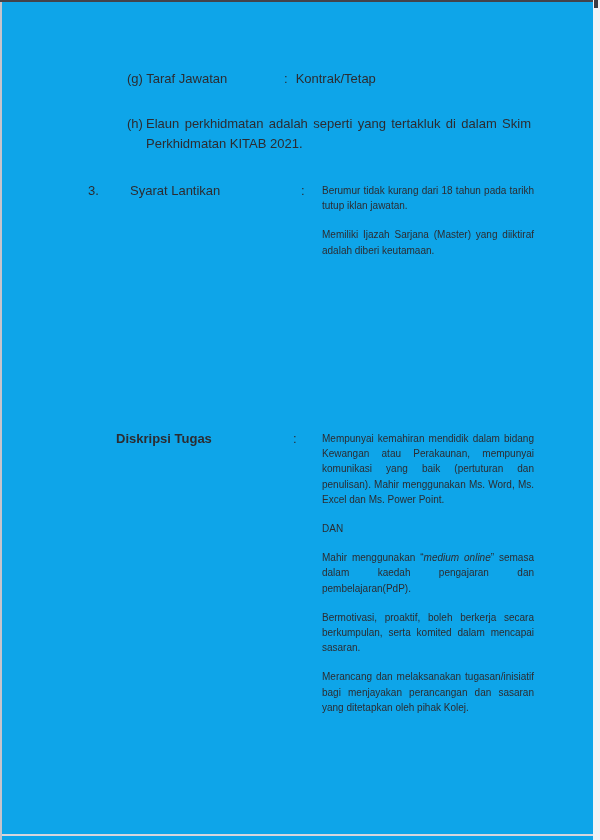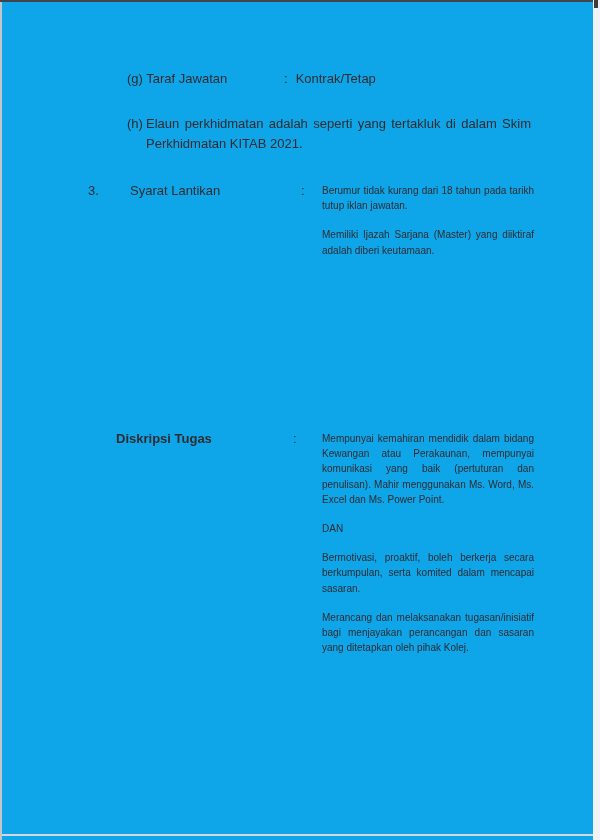--- a/index.html
+++ b/index.html
@@ -77,17 +77,18 @@
         <p class="para"><span>Memiliki Ijazah Sarjana (Master) yang diiktiraf adalah diberi keutamaan.</span></p>
       </div>
   </div>
 
   <div class="section sec-diskripsi">
     <span class="sec-label">Diskripsi Tugas</span>
     <span class="sec-colon">:</span>
     <div class="paracol">
         <p class="para"><span>Mempunyai kemahiran mendidik dalam bidang Kewangan atau Perakaunan, mempunyai komunikasi yang baik (pertuturan dan penulisan). Mahir menggunakan Ms. Word, Ms. Excel dan Ms. Power Point.</span></p>
         <p class="para"><span>DAN</span></p>
+        <p class="para"><span>Mahir menggunakan “</span><span class="i">medium online</span><span>” semasa dalam kaedah pengajaran dan pembelajaran(PdP).</span></p>
         <p class="para"><span>Bermotivasi, proaktif, boleh berkerja secara berkumpulan, serta komited dalam mencapai sasaran.</span></p>
         <p class="para"><span>Merancang dan melaksanakan tugasan/inisiatif bagi menjayakan perancangan dan sasaran yang ditetapkan oleh pihak Kolej.</span></p>
       </div>
   </div>
 </div>
 
 </body></html>

